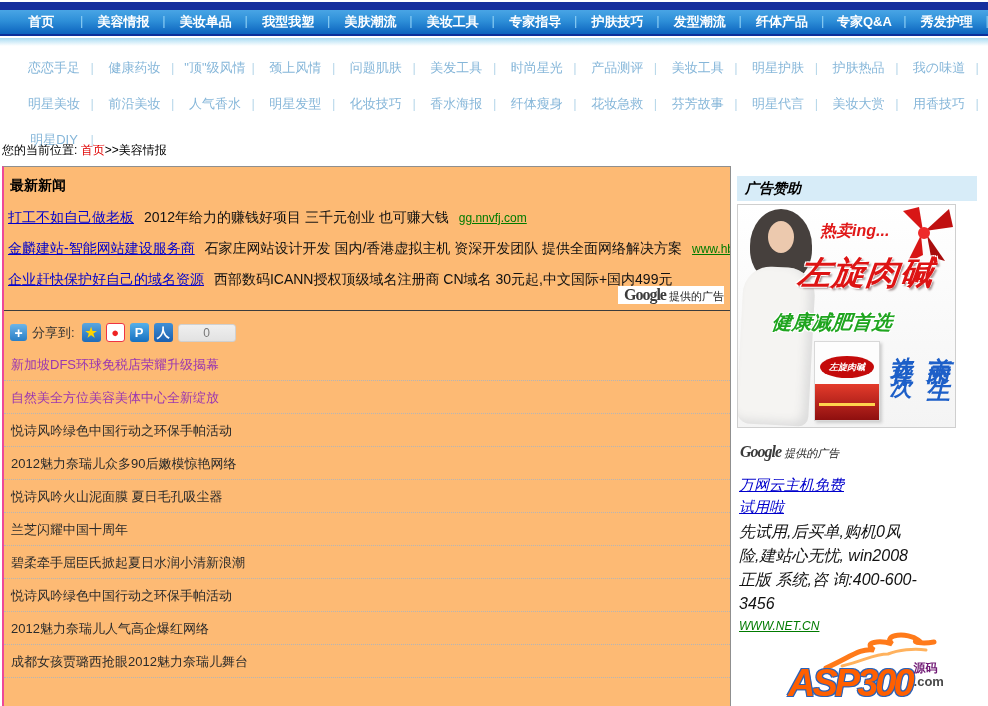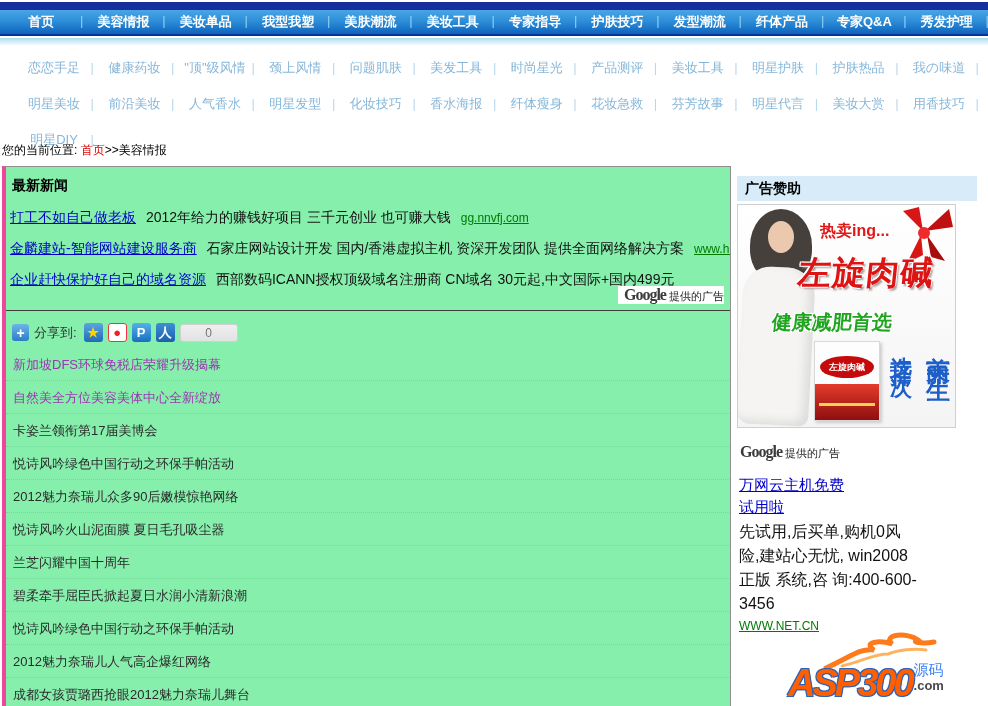--- a/index.html
+++ b/index.html
@@ -24,22 +24,22 @@
   .subnav li { display:inline-block; width:76px; text-align:center; position:relative;
     color:#85b6d9; font-size:13px; height:28px; line-height:28px; cursor:pointer; white-space:nowrap; }
   .subnav li::after { content:"|"; position:absolute; right:-2px; top:0; color:#b9d8ea; }
 
   
   .breadcrumb { position:absolute; left:2px; top:142px; font-size:12px; color:#000; }
   .breadcrumb .home { color:#e00000; cursor:pointer; }
 
   
   .main { position:absolute; left:2px; top:166px; width:729px; height:540px;
-    border-top:1px solid #8f8f8f; border-right:1px solid #8f8f8f; border-left:4px solid #ec4899;
-    background:#86efac; }
+    border-top:1px solid #8f8f8f; border-right:1px solid #8f8f8f; border-left:2px solid #ec4899;
+    background:#fdba74; }
   .main h2 { font-size:14px; color:#000; padding:10px 0 0 6px; }
 
   .adsbox { position:relative; padding:14px 0 8px 4px; border-bottom:1px solid #3c3c3c; }
   .adrow { font-size:14px; margin-bottom:13px; white-space:nowrap; overflow:hidden; }
   .adrow:last-child { margin-bottom:0; }
   .adrow .adlink { color:#0000cc; text-decoration:underline; cursor:pointer; }
   .adrow .addesc { color:#111; margin-left:6px; }
   .adrow .adurl { color:#007b00; text-decoration:underline; font-size:12px; margin-left:6px; cursor:pointer; }
   .glabel { font-size:11px; color:#222; white-space:nowrap; }
   .glabel .g { font-family:"Liberation Serif", serif; font-size:16px; font-weight:bold; color:#3b3b3b; letter-spacing:-1px; }
@@ -59,21 +59,21 @@
     border:1px solid #d0d0d0; border-radius:3px; text-align:center; line-height:17px;
     font-size:12px; color:#777; }
 
   
   .news { list-style:none; margin-top:6px; }
   .news li { height:33px; line-height:33px; padding-left:7px; font-size:13px; color:#2b2b2b;
     border-bottom:1px dotted #b5b5b5; white-space:nowrap; overflow:hidden; cursor:pointer; }
   .news li.visited { color:#9b37b0; }
 
   
-  .sidebar { position:absolute; left:737px; top:176px; width:240px; }
+  .sidebar { position:absolute; left:737px; top:176px; width:240px;font-style:italic; }
   .sb-header { height:25px; background:#d7ecf8; font-size:14px; font-weight:bold;
     color:#000; padding:4px 0 0 8px; }
   .adbox { position:relative; margin-top:3px; width:219px; height:224px;
     border:1px solid #cfcfcf; background:linear-gradient(#ffffff,#f4f4f4); overflow:hidden; }
   .w-hair { position:absolute; left:12px; top:4px; width:62px; height:74px; background:#46403d;
     border-radius:50% 50% 45% 45%; }
   .w-face { position:absolute; left:30px; top:16px; width:26px; height:32px; background:#ecc9ae;
     border-radius:50%; }
   .w-dress { position:absolute; left:2px; top:62px; width:72px; height:158px; background:#f5f4f2;
     border-radius:28px 28px 10px 14px; box-shadow:inset -6px -4px 10px #ddd; transform:rotate(3deg); }
@@ -106,21 +106,21 @@
     font-size:12px; cursor:pointer; }
   .sb-ad.second { margin-top:12px; border-top:1px dashed #999; padding-top:10px; }
 
   
   .wm { position:absolute; left:788px; top:644px; width:198px; height:60px; }
   .wm svg { position:absolute; left:34px; top:-12px; }
   .wm .row { position:absolute; left:0; top:18px; white-space:nowrap; }
   .wm .name { font-size:38px; font-weight:900; font-style:italic; color:#ff5f00; letter-spacing:-3px;
     text-shadow:-1px -1px 0 #2a62b8,1px -1px 0 #2a62b8,-1px 1px 0 #2a62b8,1px 1px 0 #2a62b8,2px 2px 0 #ffffff; }
   .wm .side { display:inline-block; vertical-align:top; margin-left:2px; line-height:1.1; }
-  .wm .cn { display:block; color:#3b82f6; font-size:15px; font-weight:normal;
+  .wm .cn { display:block; color:#701a75; font-size:12px; font-weight:bold;
     text-shadow:1px 1px 0 #fff; }
   .wm .dot { display:block; color:#4a4a4a; font-size:13px; font-weight:bold; }
 </style>
 </head>
 <body>
 
 <div class="page">
 
   <div class="topnav">
     <div class="navy-strip"></div>
@@ -210,21 +210,20 @@
       <span class="sic qzone">★</span>
       <span class="sic weibo">●</span>
       <span class="sic pengyou">P</span>
       <span class="sic renren">人</span>
       <span class="count">0</span>
     </div>
 
     <ul class="news">
       <li class="visited">新加坡DFS环球免税店荣耀升级揭幕</li>
       <li class="visited">自然美全方位美容美体中心全新绽放</li>
-      <li>卡姿兰领衔第17届美博会</li>
       <li>悦诗风吟绿色中国行动之环保手帕活动</li>
       <li>2012魅力奈瑞儿众多90后嫩模惊艳网络</li>
       <li>悦诗风吟火山泥面膜 夏日毛孔吸尘器</li>
       <li>兰芝闪耀中国十周年</li>
       <li>碧柔牵手屈臣氏掀起夏日水润小清新浪潮</li>
       <li>悦诗风吟绿色中国行动之环保手帕活动</li>
       <li>2012魅力奈瑞儿人气高企爆红网络</li>
       <li>成都女孩贾璐西抢眼2012魅力奈瑞儿舞台</li>
     </ul>
   </div>

